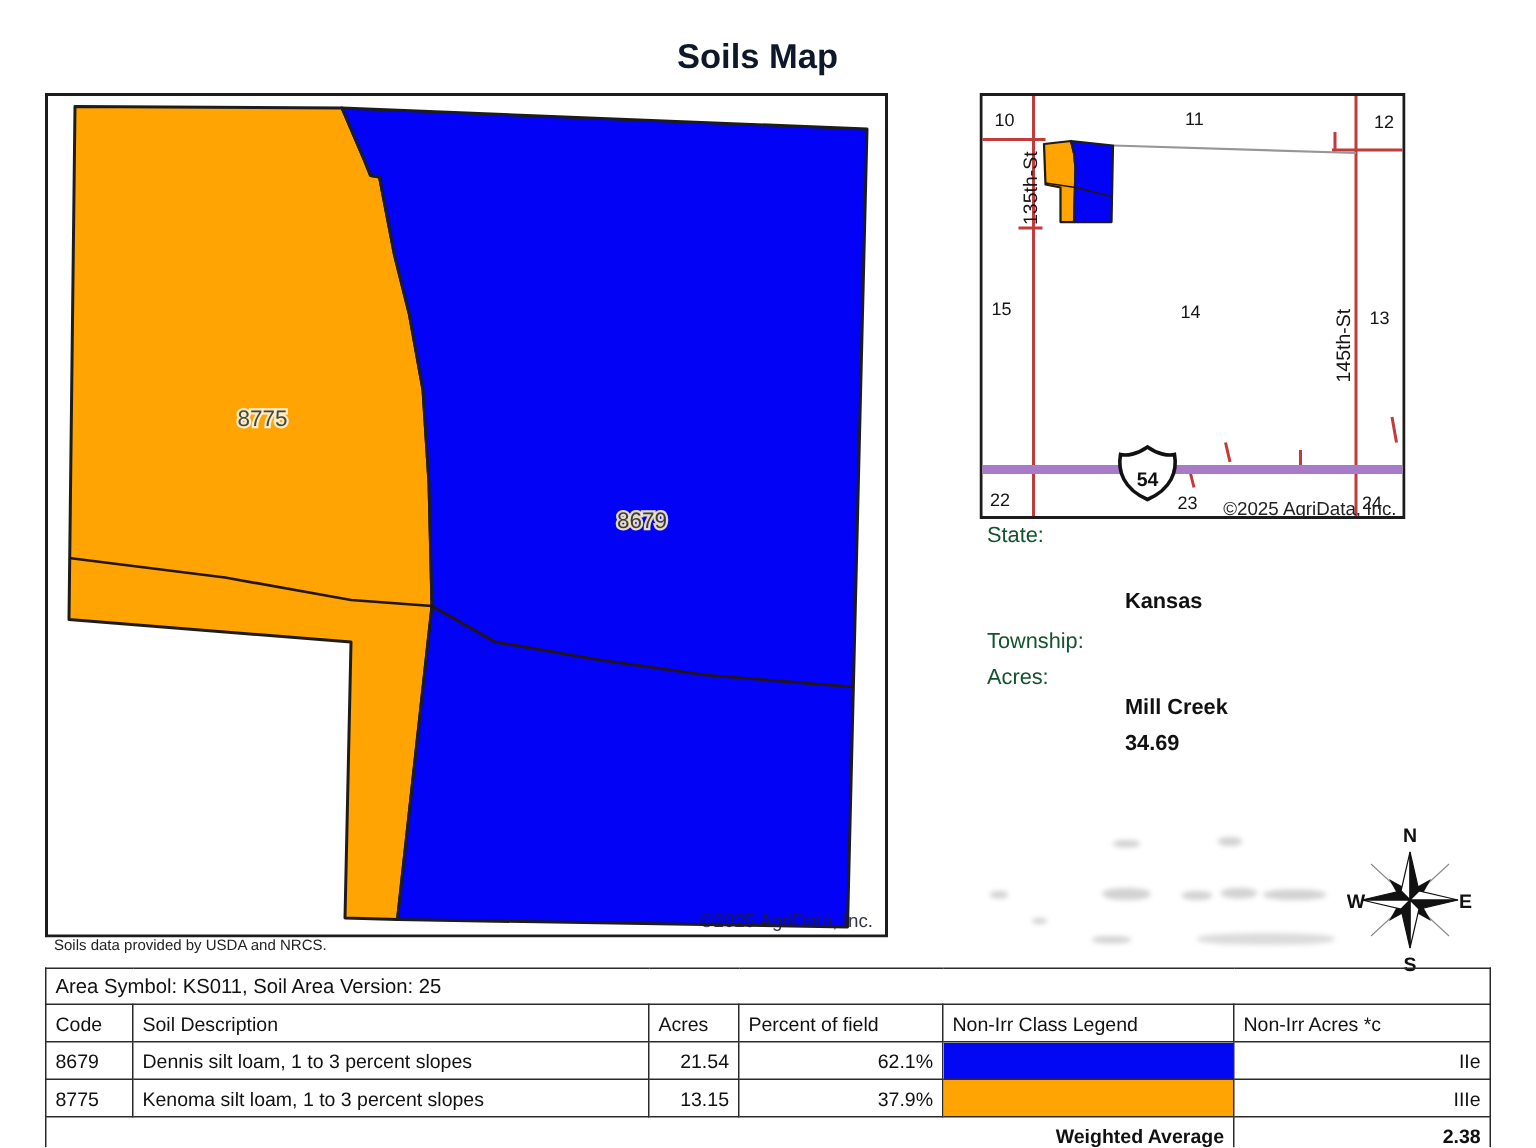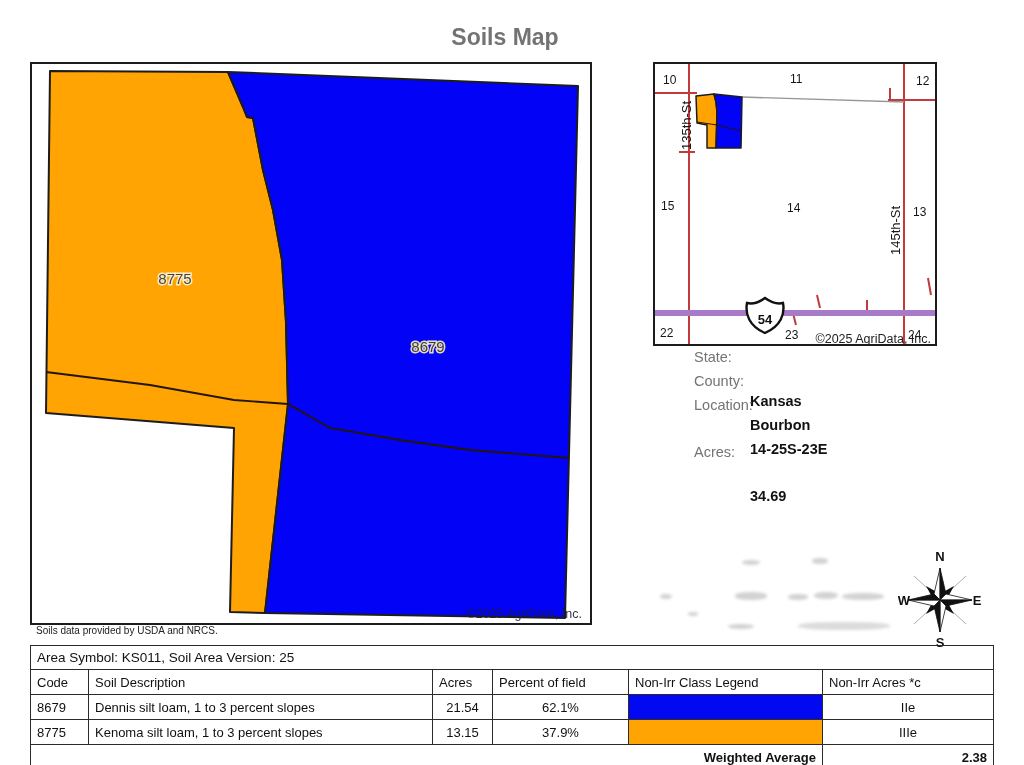--- a/index.html
+++ b/index.html
@@ -1,34 +1,34 @@
 <!DOCTYPE html>
 <html><head>
 <meta charset="utf-8">
 <style>
   html,body{margin:0;padding:0;background:#fff;}
   #page{position:relative;width:1024px;height:765px;background:#fff;overflow:hidden;
         font-family:"Liberation Sans",sans-serif;color:#111;}
   .abs{position:absolute;}
-  #title{left:0;top:24px;width:1010px;text-align:center;font-size:23px;font-weight:bold;color:#737373;}
+  #title{left:0;top:24px;width:1010px;text-align:center;font-size:23px;font-weight:bold;color:#0f172a;}
   
   .info-row{position:absolute;left:658px;width:300px;height:22px;font-size:14.5px;}
-  .info-row .lbl{position:absolute;left:0;top:0;color:#737373;margin-left:36px;}
+  .info-row .lbl{position:absolute;left:0;top:0;color:#14532d;}
   .info-row .val{position:absolute;left:92px;top:0;font-weight:bold;color:#111;margin-top:44px;}
   .info-row.smudged .lbl{border-bottom:1px solid rgba(70,70,70,.55);}
   
   .smudge{position:absolute;background:#8a8a8a;opacity:.38;border-radius:45%;filter:blur(1.6px);}
   
   #credit{left:36px;top:625px;font-size:10px;color:#222;}
   
   table.soils{position:absolute;left:30px;top:645px;width:963px;border-collapse:collapse;
               font-size:13px;color:#111;table-layout:fixed;}
   table.soils td,table.soils th{border:1.5px solid #2b2b2b;padding:2px 6px;height:20px;
               font-weight:normal;text-align:left;overflow:hidden;white-space:nowrap;}
-  table.soils .num{text-align:center;}
+  table.soils .num{text-align:right;}
   table.soils .swatch{padding:0;}
   table.soils .wa{font-weight:bold;text-align:right;}
   table.soils tr.area td{height:19px;}
   svg text{font-family:"Liberation Sans",sans-serif;}
   .serif{font-family:"Liberation Serif",serif;}
 </style>
 </head>
 <body>
 
 <div id="page">
@@ -95,27 +95,23 @@
       <text x="112" y="262" font-size="13" font-weight="bold" text-anchor="middle" fill="#111">54</text>
     </g>
 
     <text x="278" y="281" font-size="12.5" text-anchor="end" fill="#222">©2025 AgriData, Inc.</text>
   </svg>
 
   <div class="info-row" style="top:349px;">
     <span class="lbl">State:</span>
     <span class="val">Kansas</span>
   </div>
-  <div class="info-row" style="top:373px;">
-    <span class="lbl">County:</span>
-    <span class="val">Bourbon</span>
-  </div>
-  <div class="info-row" style="top:397px;">
-    <span class="lbl">Location:</span>
-    <span class="val">14-25S-23E</span>
+  <div class="info-row" style="top:420px;">
+    <span class="lbl">Township:</span>
+    <span class="val">Mill Creek</span>
   </div>
   <div class="info-row" style="top:444px;">
     <span class="lbl">Acres:</span>
     <span class="val">34.69</span>
   </div>
 
   <div class="smudge" style="left:742px;top:560px;width:18px;height:5px;"></div>
   <div class="smudge" style="left:812px;top:558px;width:16px;height:6px;"></div>
   <div class="smudge" style="left:660px;top:594px;width:12px;height:5px;"></div>
   <div class="smudge" style="left:735px;top:592px;width:32px;height:8px;"></div>

